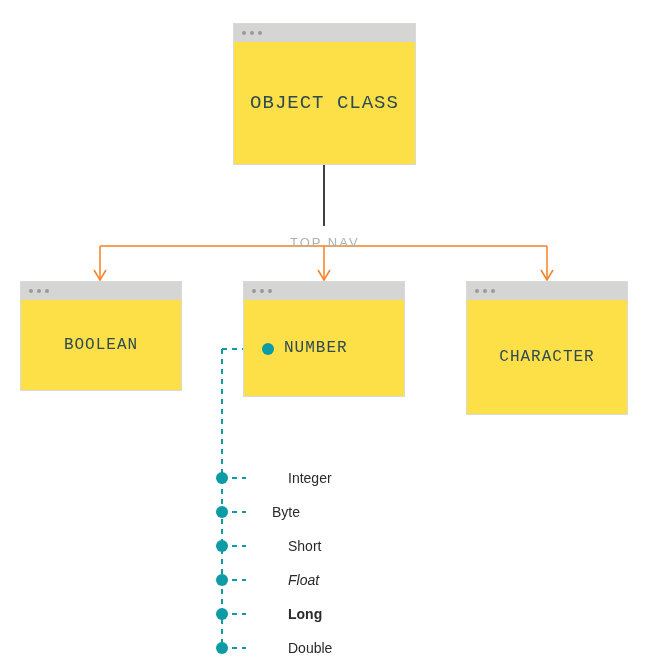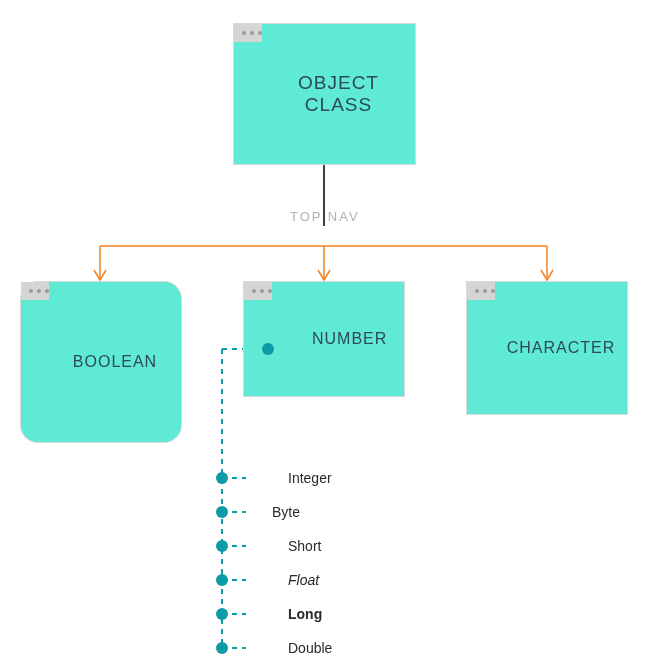--- a/index.html
+++ b/index.html
@@ -6,24 +6,25 @@
   body {
     width: 648px;
     height: 672px;
     position: relative;
     background: #ffffff;
     font-family: "Segoe UI", Arial, sans-serif;
     overflow: hidden;
   }
   .window {
     position: absolute;
-    background: #5eead4;
+    background: #fde047;
     border: 1px solid #d9d9d7;
     display: flex;
-    flex-direction: row;
+    flex-direction: column;
+    font-family: Liberation Mono, monospace;
   }
   .titlebar {
     height: 18px;
     background: #d5d5d3;
     display: flex;
     align-items: center;
     padding-left: 8px;
     gap: 4px;
   }
   .dot {
@@ -109,23 +110,23 @@
   <div class="titlebar">
     <span class="dot"></span>
     <span class="dot"></span>
     <span class="dot"></span>
   </div>
   <div class="body">
     <span class="label label-lg">OBJECT CLASS</span>
   </div>
 </div>
 
-<div class="nav-label" style="left:290px; top:209px;">TOP NAV</div>
+<div class="nav-label" style="left:290px; top:235px;">TOP NAV</div>
 
-<div class="window" style="left:20px; top:281px; width:162px; height:162px;border-radius:18px;">
+<div class="window" style="left:20px; top:281px; width:162px; height:110px;">
   <div class="titlebar">
     <span class="dot"></span>
     <span class="dot"></span>
     <span class="dot"></span>
   </div>
   <div class="body">
     <span class="label label-md">BOOLEAN</span>
   </div>
 </div>
 

